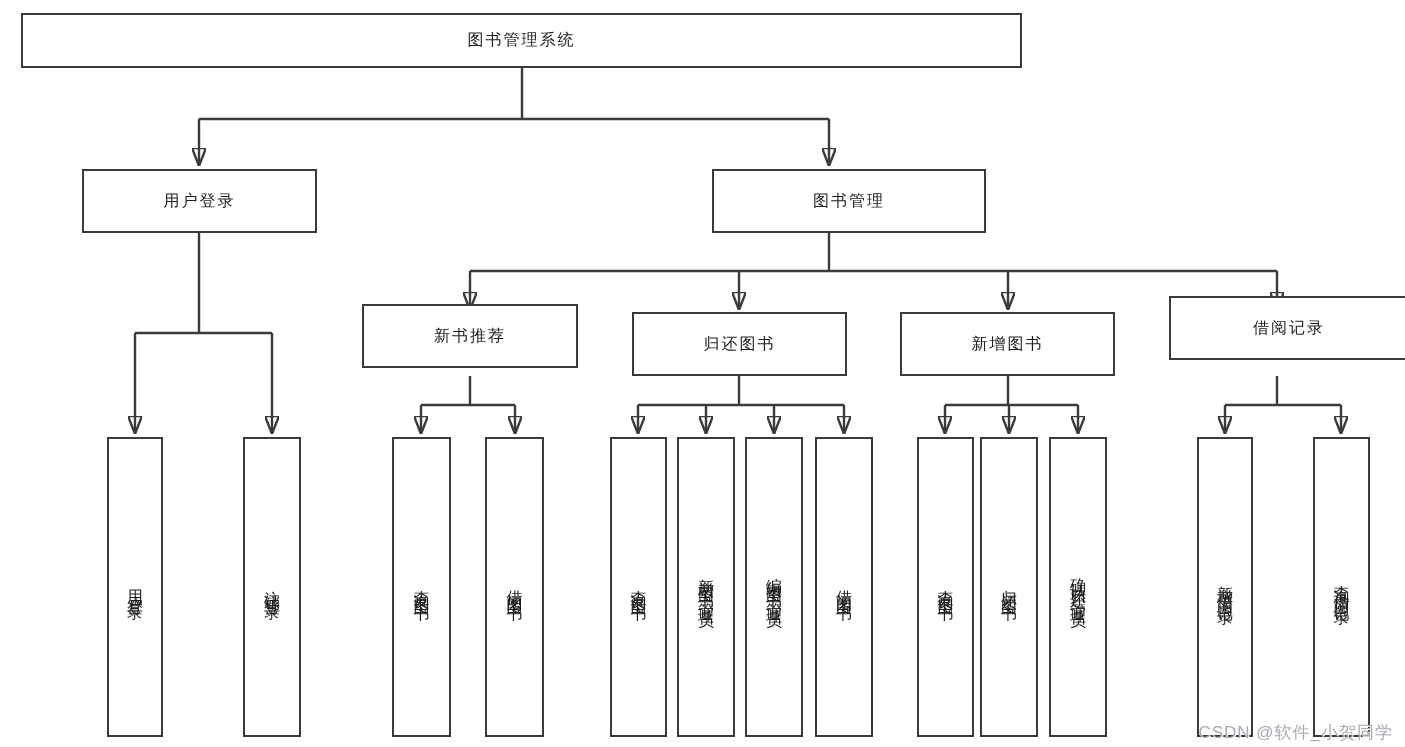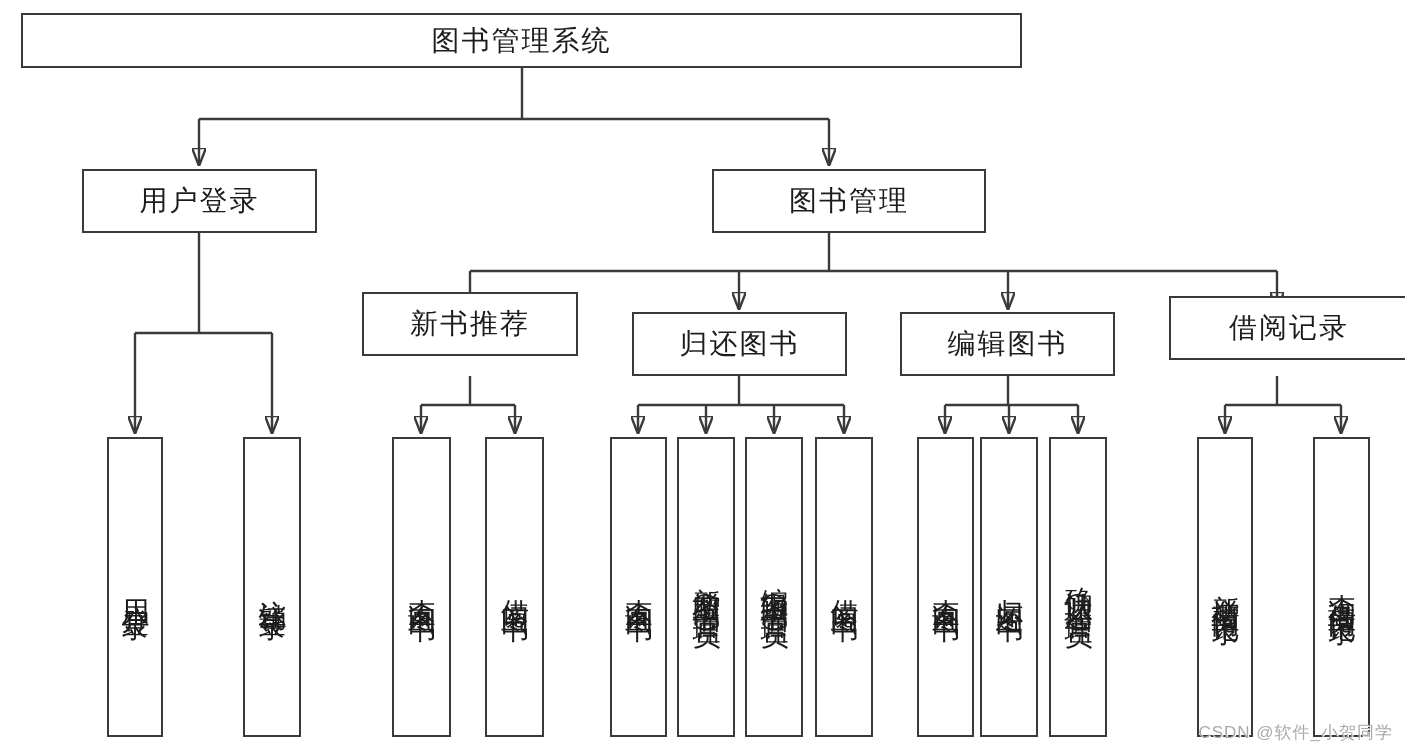--- a/index.html
+++ b/index.html
@@ -15,21 +15,21 @@
   #connectors path.arrow{stroke-width:2.4;}
   .node{
     position:absolute;
     box-sizing:border-box;
     border:2.4px solid #3a3a3a;
     background:#ffffff;
     display:flex;
     align-items:center;
     justify-content:center;
     color:#1c1c1c;
-    font-size:28px;
+    font-size:16px;
     letter-spacing:2px;
     text-align:center;
   }
   .vnode{
     writing-mode:vertical-rl;
     text-orientation:mixed;
     letter-spacing:5px;
     line-height:1;
     padding:6px 0;
   }
@@ -83,23 +83,23 @@
     <path class="arrow" d="M1078,405 V433" marker-end="url(#arw)"></path>
     <path class="arrow" d="M1225,405 V433" marker-end="url(#arw)"></path>
     <path class="arrow" d="M1341,405 V433" marker-end="url(#arw)"></path>
   </svg>
 
   <div class="node" style="left:21px;top:13px;width:1001px;height:55px">图书管理系统</div>
 
   <div class="node" style="left:82px;top:169px;width:235px;height:64px">用户登录</div>
   <div class="node" style="left:712px;top:169px;width:274px;height:64px">图书管理</div>
 
-  <div class="node" style="left:362px;top:292px;width:216px;height:64px">新书推荐</div>
+  <div class="node" style="left:362px;top:304px;width:216px;height:64px">新书推荐</div>
   <div class="node" style="left:632px;top:312px;width:215px;height:64px">归还图书</div>
-  <div class="node" style="left:900px;top:312px;width:215px;height:64px">编辑图书</div>
+  <div class="node" style="left:900px;top:312px;width:215px;height:64px">新增图书</div>
   <div class="node" style="left:1169px;top:296px;width:240px;height:64px">借阅记录</div>
 
   <div class="node vnode" style="left:107px;top:437px;width:56px;height:300px">用户登录</div>
   <div class="node vnode" style="left:243px;top:437px;width:58px;height:300px">注销登录</div>
 
   <div class="node vnode" style="left:392px;top:437px;width:59px;height:300px">查询图书</div>
   <div class="node vnode" style="left:485px;top:437px;width:59px;height:300px">借阅图书</div>
 
   <div class="node vnode" style="left:610px;top:437px;width:57px;height:300px">查询图书</div>
   <div class="node vnode" style="left:677px;top:437px;width:58px;height:300px">新增图书（管理员）</div>

